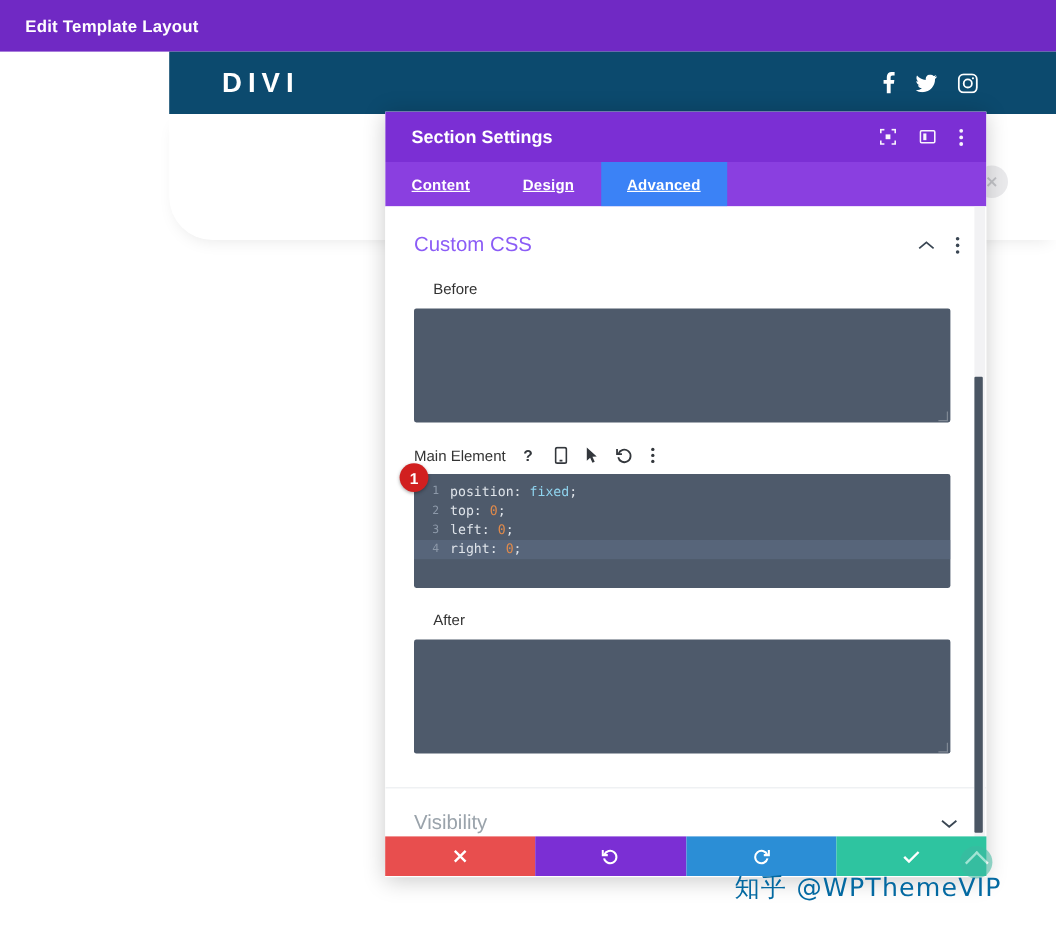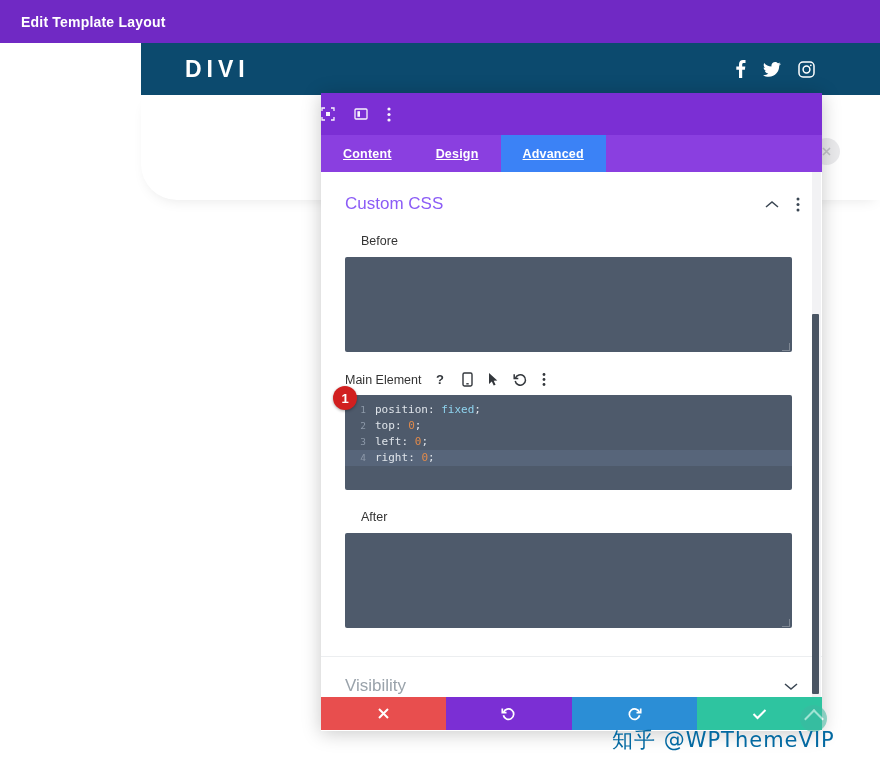--- a/index.html
+++ b/index.html
@@ -237,20 +237,21 @@
 
   <div class="ghost-close">
     <svg width="13" height="13" viewBox="0 0 13 13" stroke="#8d8f96" stroke-width="1.6" fill="none">
       <path d="M3 3 L10 10 M10 3 L3 10"></path>
     </svg>
   </div>
 
   <div class="modal">
 
     <div class="modal-head">
+      <span class="modal-title">Section Settings</span>
       <div class="head-icons">
         <span class="hicon">
           <svg width="14" height="14" viewBox="0 0 14 14" fill="none" stroke="#ffffff" stroke-width="1.3">
             <path d="M1 4V1h3 M10 1h3v3 M13 10v3h-3 M4 13H1v-3"></path>
             <rect x="5" y="5" width="4" height="4" fill="#ffffff" stroke="none"></rect>
           </svg>
         </span>
         <span class="hicon">
           <svg width="14" height="14" viewBox="0 0 14 14" fill="none" stroke="#ffffff" stroke-width="1.3">
             <rect x="1" y="2" width="12" height="10" rx="1"></rect>

